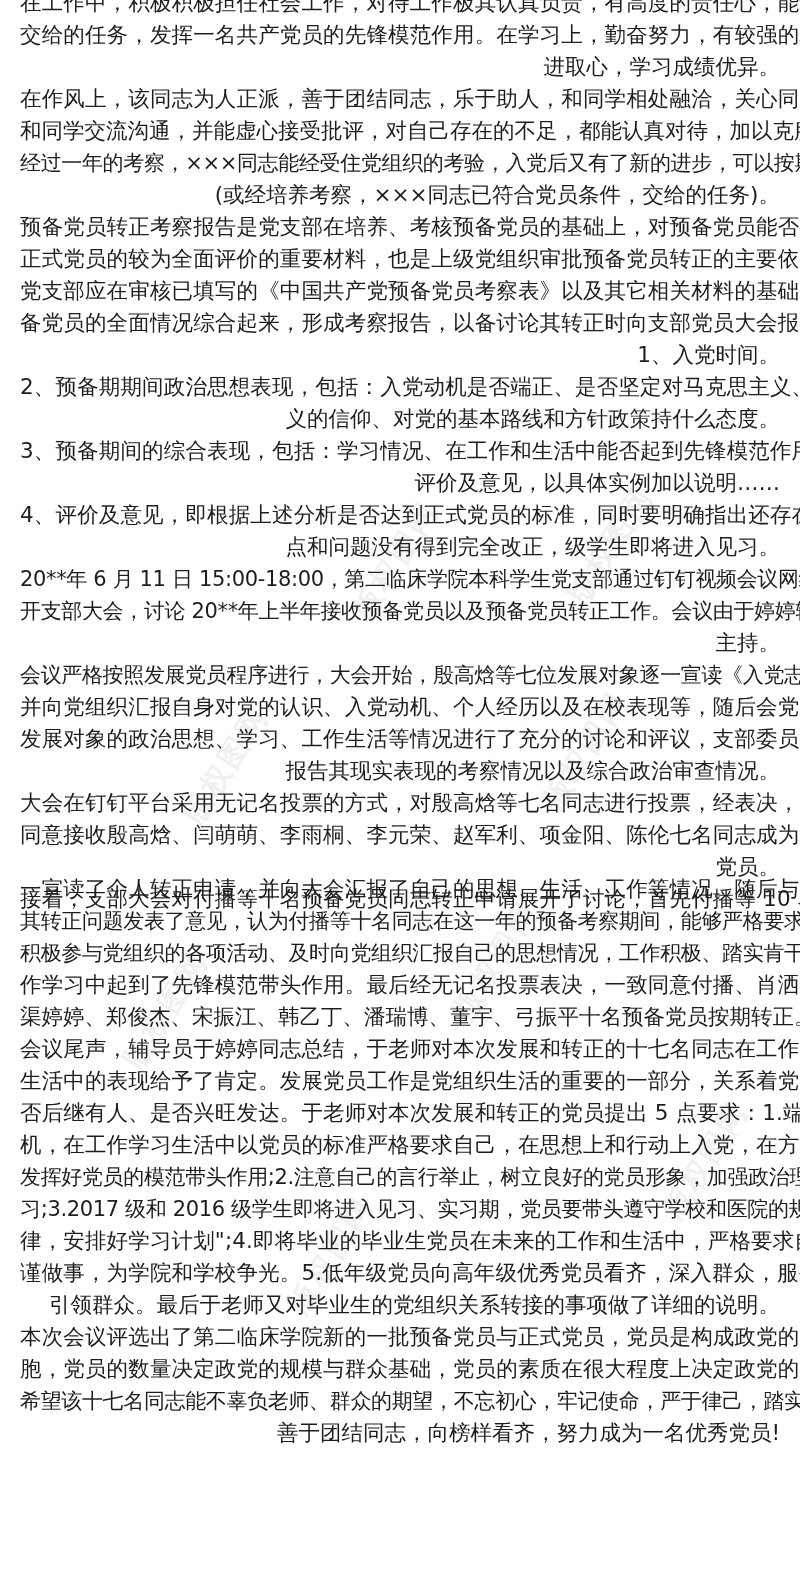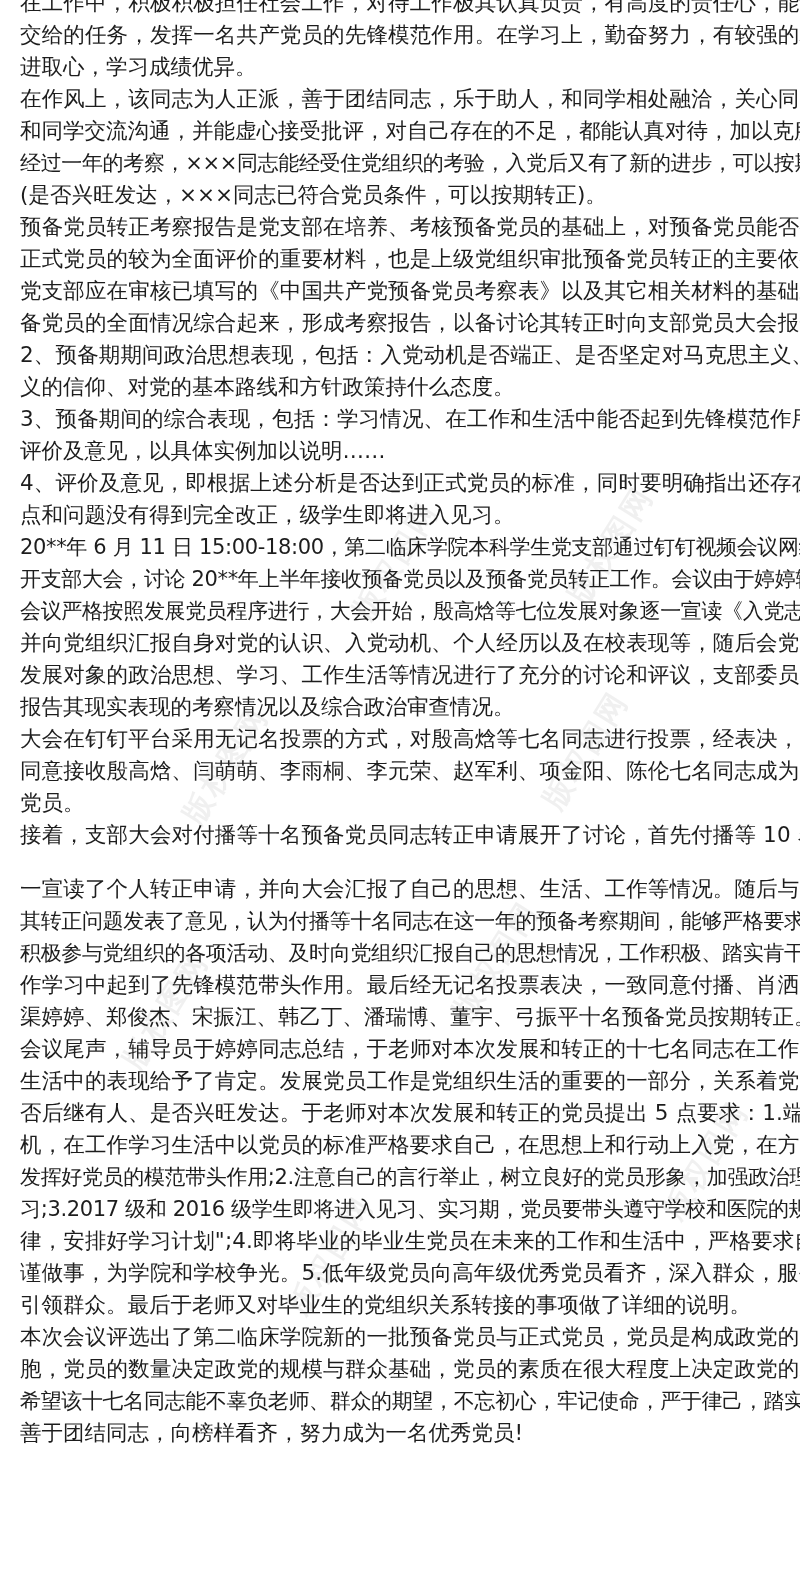--- a/index.html
+++ b/index.html
@@ -69,21 +69,21 @@
     color: #1d1d1d;
     white-space: nowrap;
     letter-spacing: 0px;
     font-family: "DejaVu Sans", "Liberation Sans", sans-serif;
     -webkit-font-smoothing: antialiased;
   }
 
   
   .t-wide { letter-spacing: 0.15px; }
   .t-tight { letter-spacing: -0.35px; font-size: 21px; }
-  .t-short { letter-spacing: 0px; }
+  .t-short { letter-spacing: 0px; text-align: right; }
 </style>
 </head>
 <body>
 
 <div class="page">
 
   <div class="watermark-layer">
     <div class="wm wm-a">版权图网</div>
     <div class="wm wm-b">版权图网</div>
     <div class="wm wm-c">版权图网</div>
@@ -94,33 +94,35 @@
     <div class="wm wm-h">版权图网</div>
   </div>
 
   <div class="text-block" id="block-one">
     <div class="doc-line t-wide">在工作中，积极积极担任社会工作，对待工作极其认真负责，有高度的责任心，能认真完成</div>
     <div class="doc-line t-wide">交给的任务，发挥一名共产党员的先锋模范作用。在学习上，勤奋努力，有较强的求知欲和</div>
     <div class="doc-line t-short">进取心，学习成绩优异。</div>
     <div class="doc-line t-wide">在作风上，该同志为人正派，善于团结同志，乐于助人，和同学相处融洽，关心同学，经常</div>
     <div class="doc-line t-short">和同学交流沟通，并能虚心接受批评，对自己存在的不足，都能认真对待，加以克服。</div>
     <div class="doc-line t-tight">经过一年的考察，×××同志能经受住党组织的考验，入党后又有了新的进步，可以按期转正。</div>
-    <div class="doc-line t-short">(是否兴旺发达，×××同志已符合党员条件，可以按期转正)。</div>
+    <div class="doc-line t-short">(或经培养考察，×××同志已符合党员条件，交给的任务)。</div>
     <div class="doc-line t-wide">预备党员转正考察报告是党支部在培养、考核预备党员的基础上，对预备党员能否按期转为</div>
     <div class="doc-line t-wide">正式党员的较为全面评价的重要材料，也是上级党组织审批预备党员转正的主要依据之一。</div>
     <div class="doc-line t-wide">党支部应在审核已填写的《中国共产党预备党员考察表》以及其它相关材料的基础上，把预</div>
     <div class="doc-line t-wide">备党员的全面情况综合起来，形成考察报告，以备讨论其转正时向支部党员大会报告。综合</div>
+    <div class="doc-line t-short">1、入党时间。</div>
     <div class="doc-line t-wide">2、预备期期间政治思想表现，包括：入党动机是否端正、是否坚定对马克思主义、共产主</div>
     <div class="doc-line t-short">义的信仰、对党的基本路线和方针政策持什么态度。</div>
     <div class="doc-line t-wide">3、预备期间的综合表现，包括：学习情况、在工作和生活中能否起到先锋模范作用等，应</div>
     <div class="doc-line t-short">评价及意见，以具体实例加以说明……</div>
     <div class="doc-line t-wide">4、评价及意见，即根据上述分析是否达到正式党员的标准，同时要明确指出还存在哪些缺</div>
     <div class="doc-line t-short">点和问题没有得到完全改正，级学生即将进入见习。</div>
     <div class="doc-line t-tight">20**年 6 月 11 日 15:00-18:00，第二临床学院本科学生党支部通过钉钉视频会议网络平台召</div>
     <div class="doc-line t-tight">开支部大会，讨论 20**年上半年接收预备党员以及预备党员转正工作。会议由于婷婷辅导员</div>
+    <div class="doc-line t-short">主持。</div>
     <div class="doc-line t-tight">会议严格按照发展党员程序进行，大会开始，殷高焓等七位发展对象逐一宣读《入党志愿书》，</div>
     <div class="doc-line t-wide">并向党组织汇报自身对党的认识、入党动机、个人经历以及在校表现等，随后会党员就本次</div>
     <div class="doc-line t-wide">发展对象的政治思想、学习、工作生活等情况进行了充分的讨论和评议，支部委员会向大会</div>
     <div class="doc-line t-short">报告其现实表现的考察情况以及综合政治审查情况。</div>
     <div class="doc-line t-wide">大会在钉钉平台采用无记名投票的方式，对殷高焓等七名同志进行投票，经表决，大会一致</div>
     <div class="doc-line t-wide">同意接收殷高焓、闫萌萌、李雨桐、李元荣、赵军利、项金阳、陈伦七名同志成为中共预备</div>
     <div class="doc-line t-short">党员。</div>
     <div class="doc-line t-wide">接着，支部大会对付播等十名预备党员同志转正申请展开了讨论，首先付播等 10 名同志逐</div>
   </div>
 

